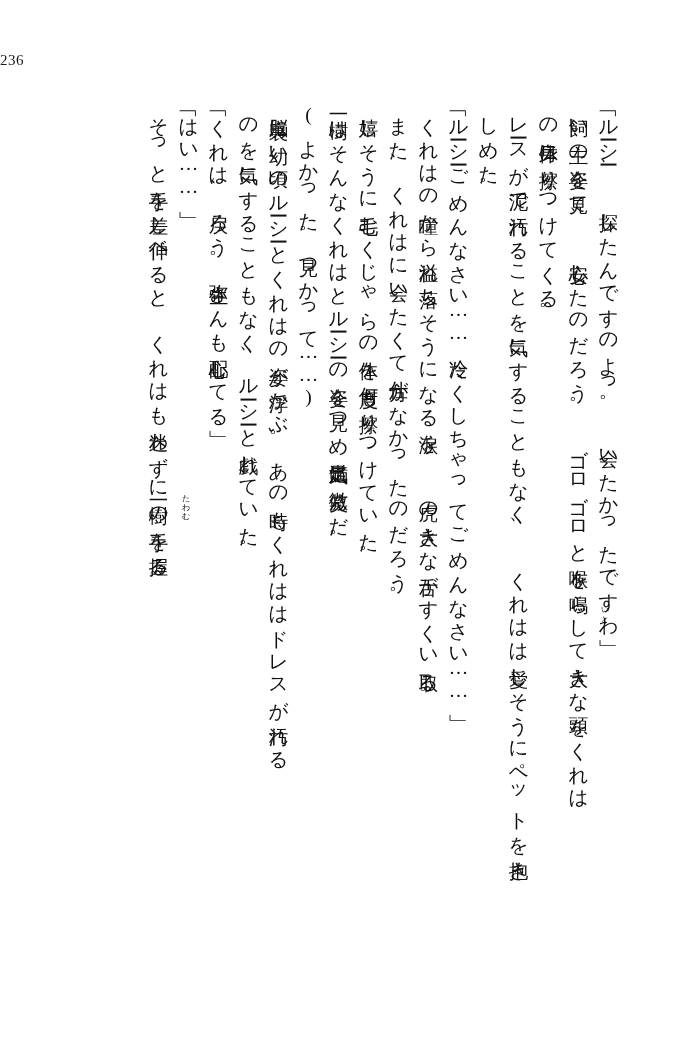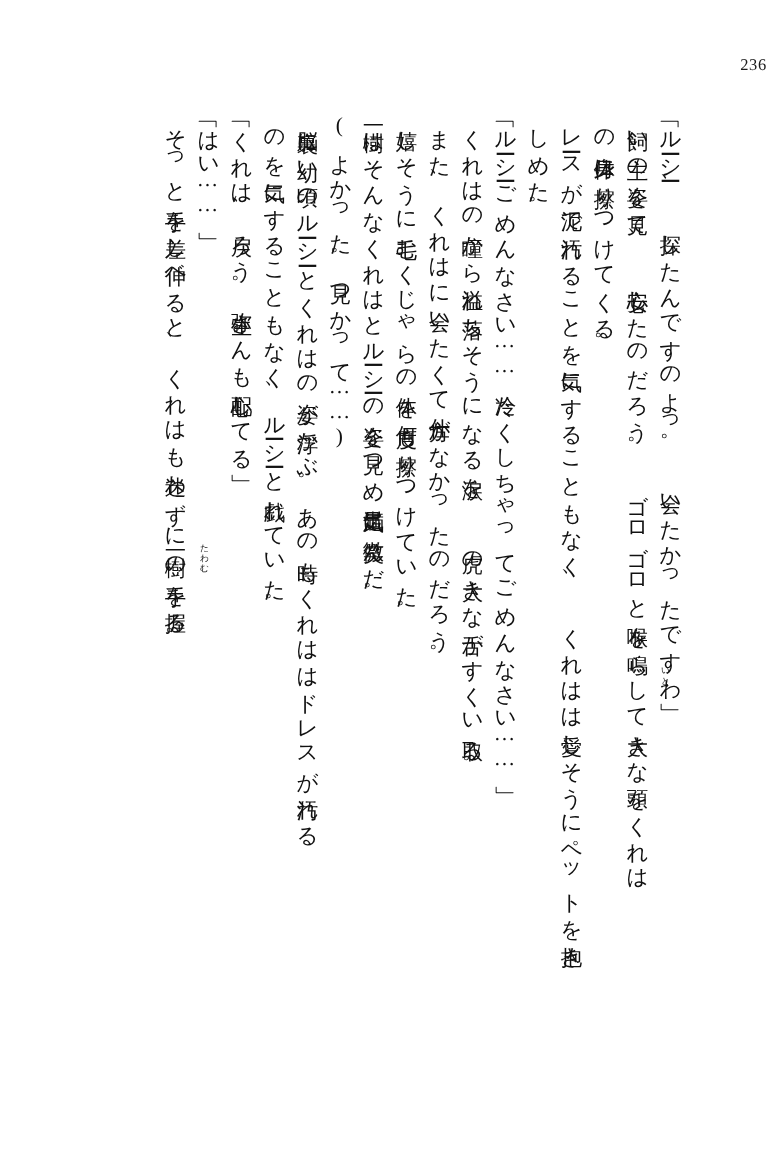--- a/index.html
+++ b/index.html
@@ -22,21 +22,21 @@
     width: 697px;
     height: 1050px;
     background: #fff;
   }
 
   .page-number {
     position: absolute;
     top: 52px;
     left: 0;
     width: 697px;
-    text-align: right;
+    text-align: left;
     font-size: 15px;
     letter-spacing: 0.5px;
     color: #1a1a1a;
     font-family: "Liberation Serif", "DejaVu Serif", serif;
   }
 
   
   .body-text {
     position: absolute;
     top: 104px;

